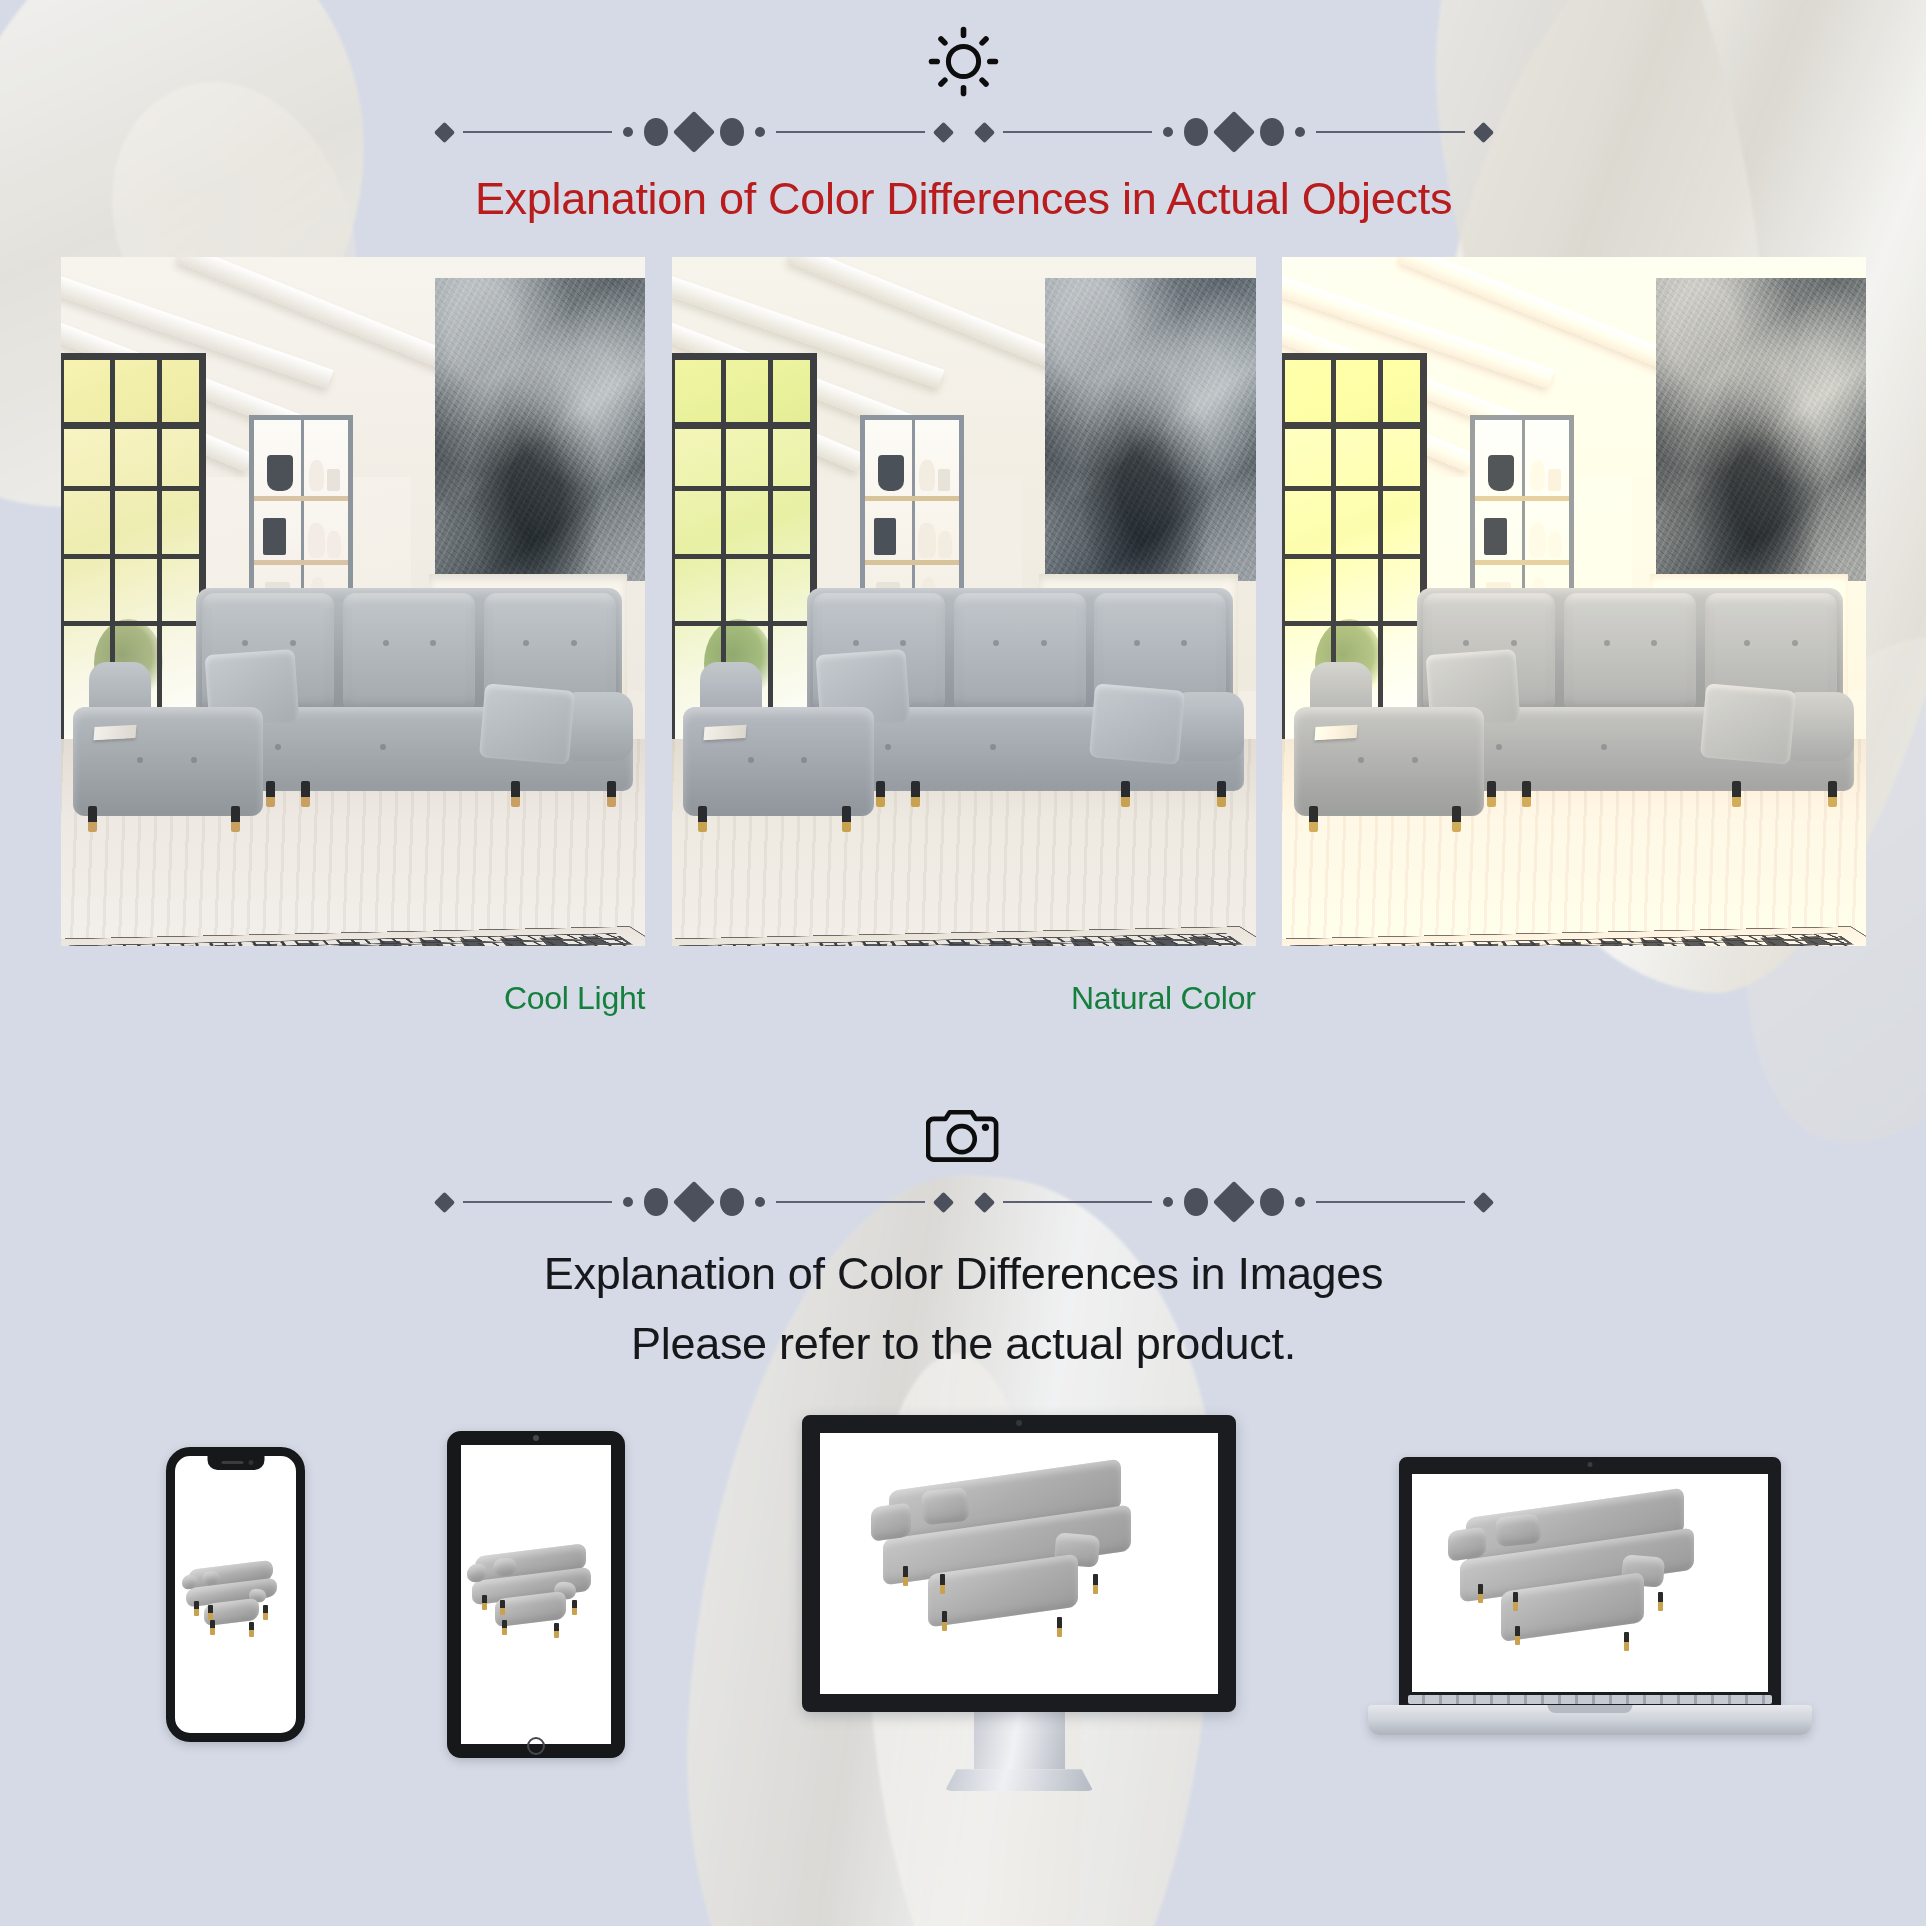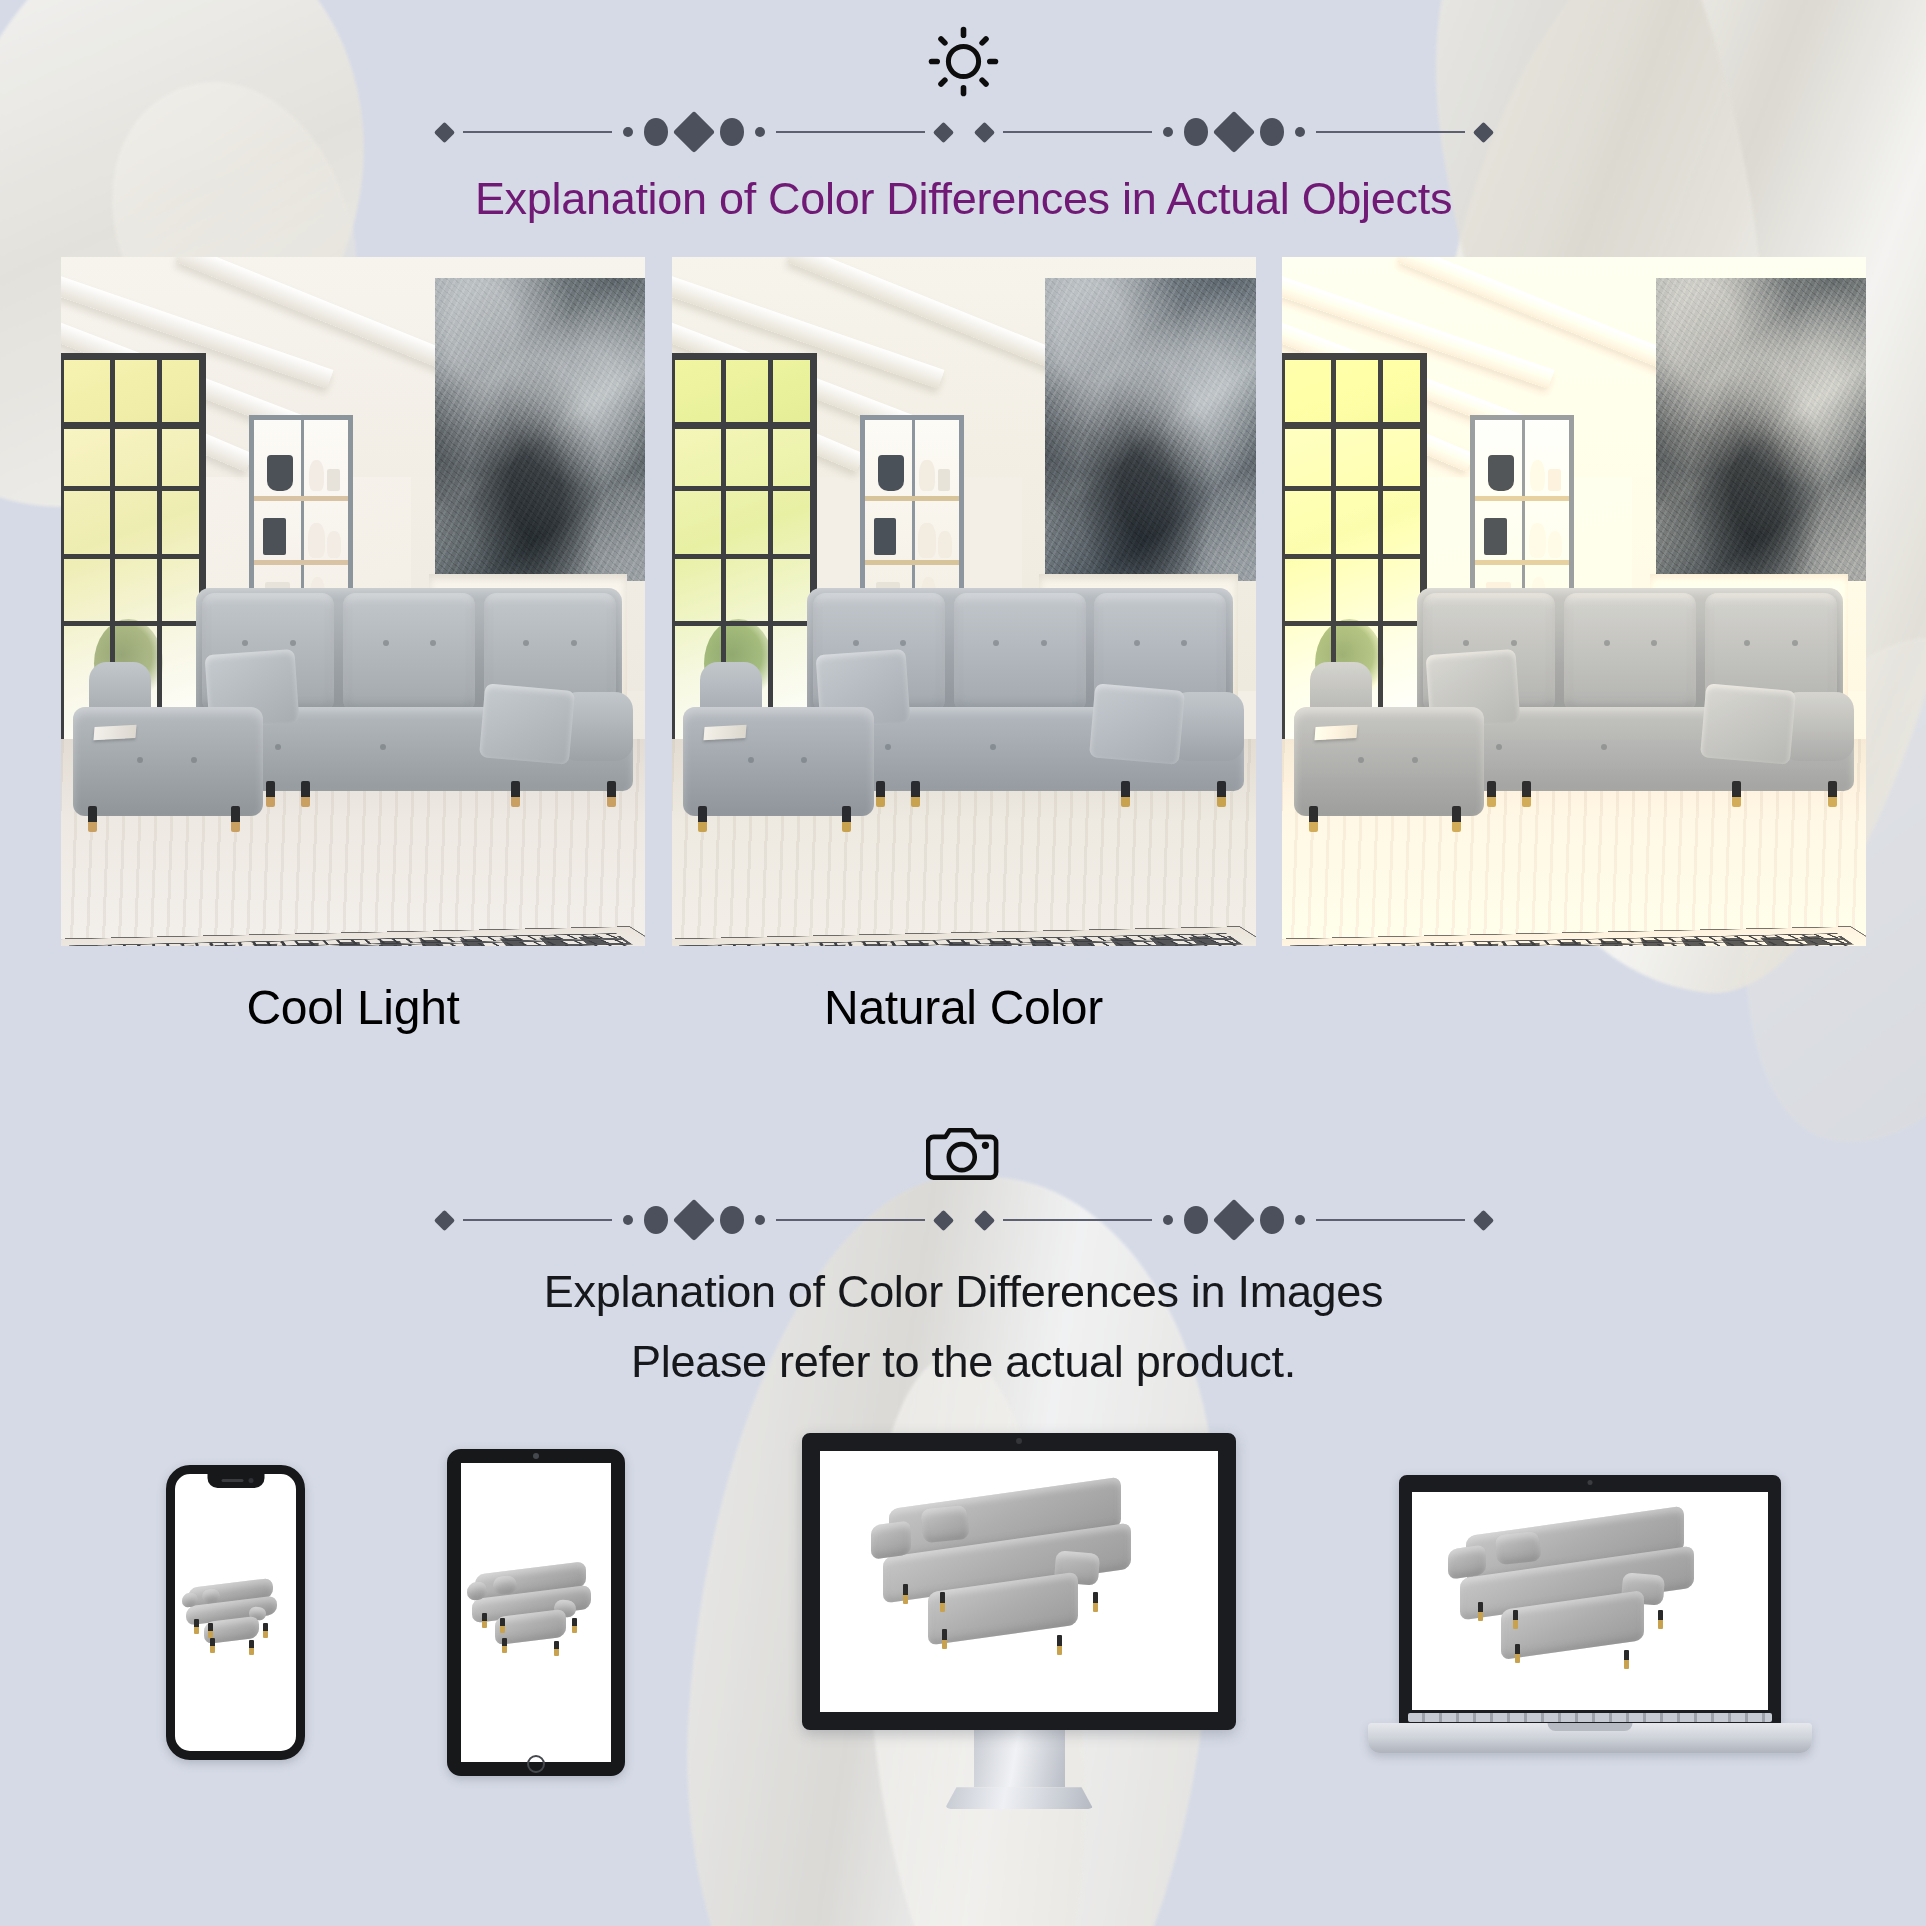--- a/index.html
+++ b/index.html
@@ -95,21 +95,21 @@
   .orn-dia-l { width:30px;height:30px;background:#4c505c;transform:rotate(45deg);border-radius:3px; }
   .orn-dot-s { width:10px;height:10px;background:#4c505c;border-radius:50%; }
   .orn-dot-m { width:24px;height:28px;background:#4c505c;border-radius:50%; }
   .orn-line  { width:149px;height:2px;background:#5c6070; }
   .orn-gap   { width:4px; }
 
   
   .subtitle {
     text-align:center;
     font-size:45px;
-    color:#701a75;
+    color:#b91c1c;
     margin-top:26px;
     letter-spacing:-0.3px;
   }
 
   
   .photo-row {
     display:flex;
     justify-content:space-between;
     margin:32px 61px 0 61px;
   }
@@ -308,23 +308,23 @@
   }
   .magazine {
     position:absolute; left:11%; top:18%;
     width:22%; height:12%;
     background:linear-gradient(95deg,#f4f1ea,#dcd7cd);
     transform:rotate(-3deg) skewX(-8deg);
     box-shadow:0 2px 3px rgba(0,0,0,.18);
   }
 
   .photo-caption {
-    text-align:center;
-    font-size:48px;
-    color:#000000;
+    text-align:right;
+    font-size:32px;
+    color:#15803d;
     margin-top:34px;
     letter-spacing:-0.3px;
   }
 
   
   .lower { margin-top:85px; }
   .lower-title {
     text-align:center;
     font-size:45px;
     color:#16181c;

